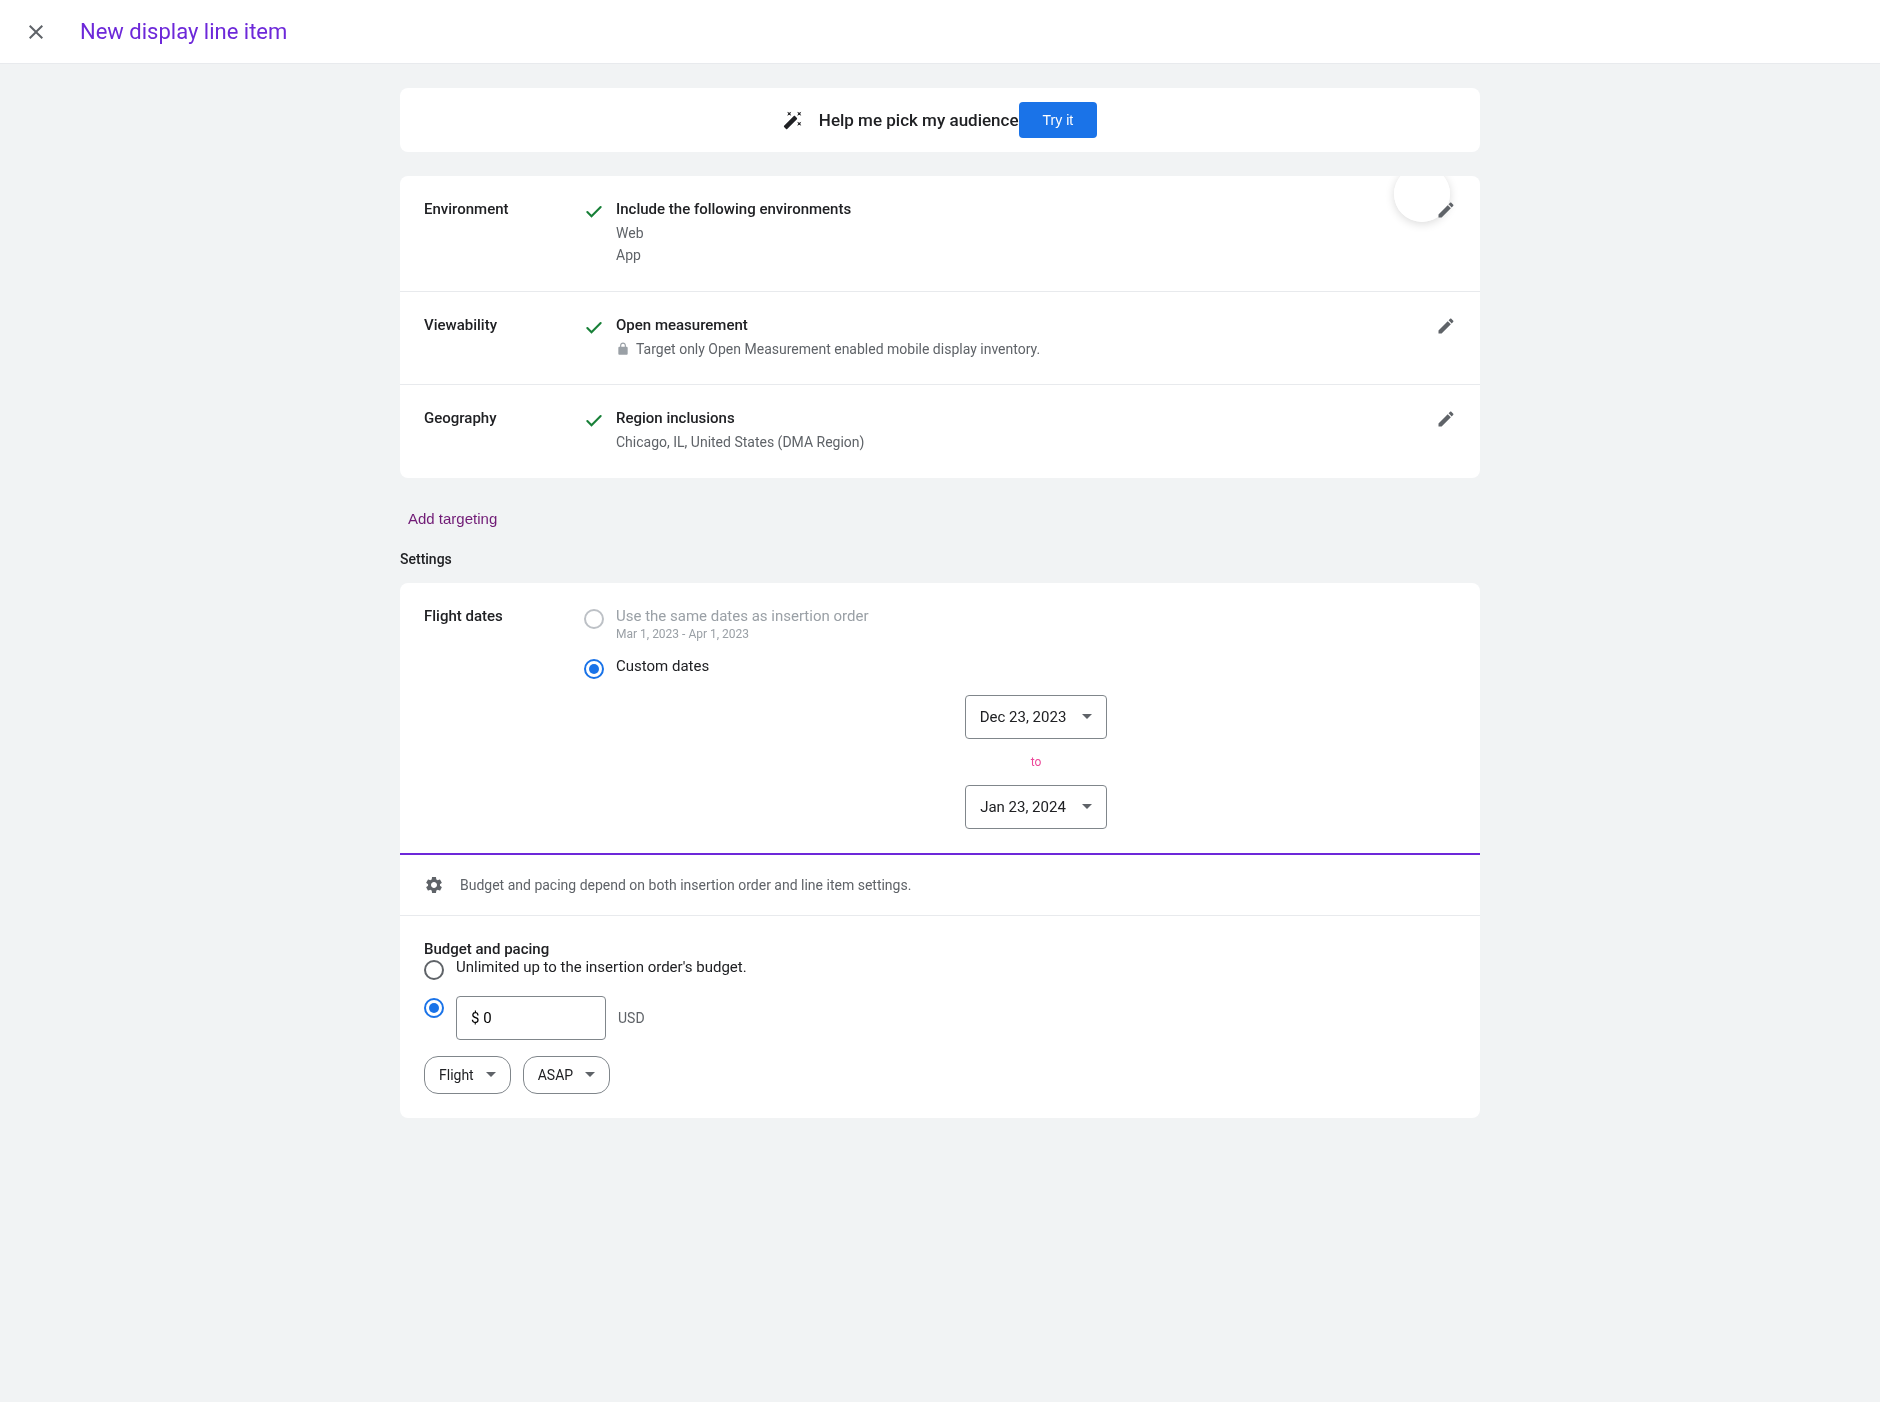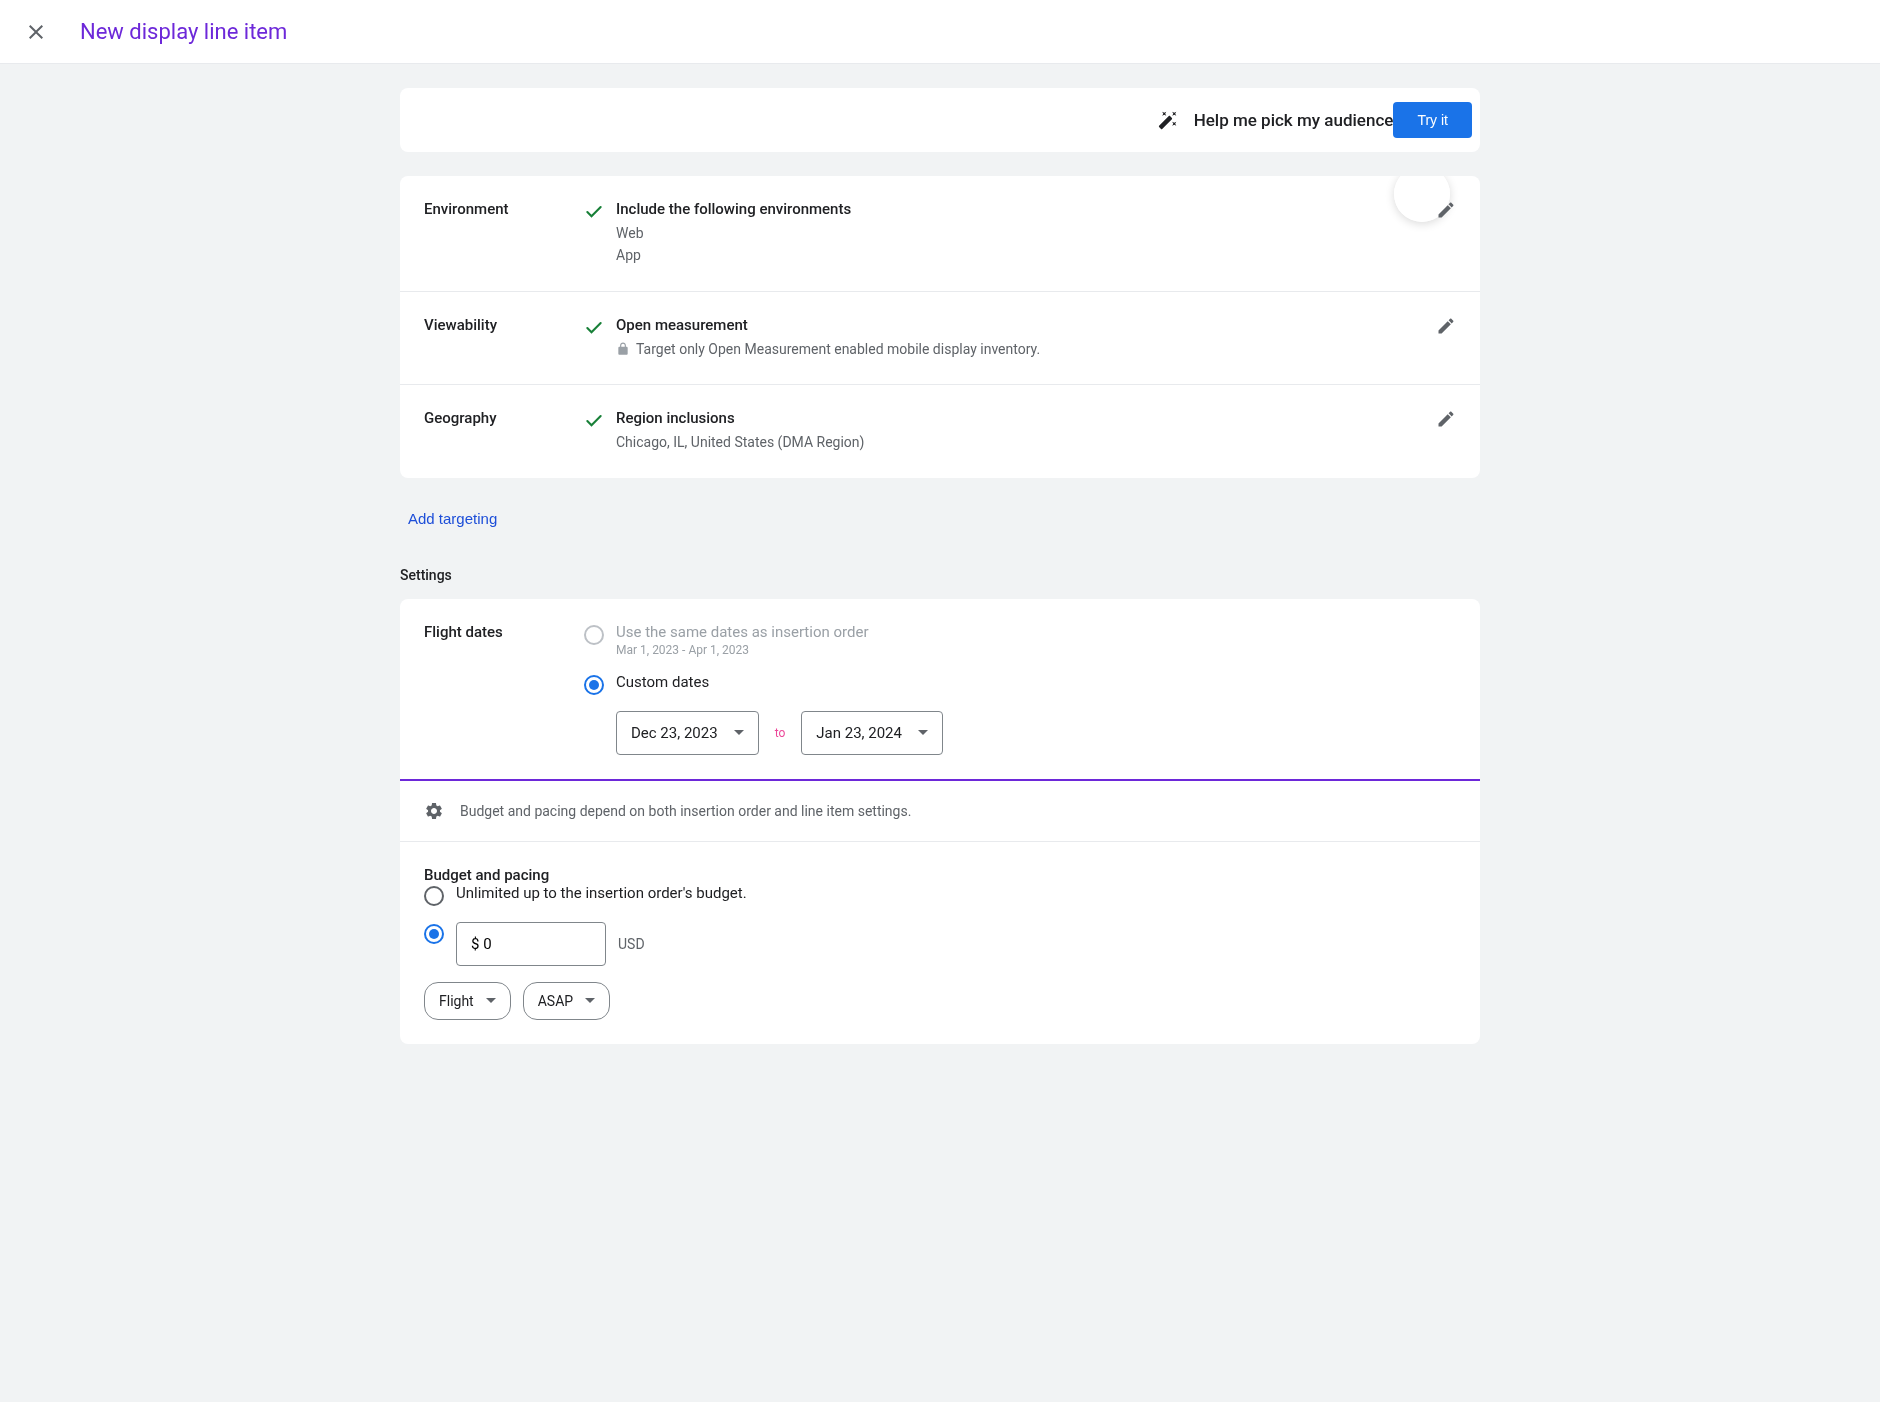--- a/index.html
+++ b/index.html
@@ -49,22 +49,22 @@
     }
     .card {
       background: #fff;
       border-radius: 8px;
       margin-bottom: 24px;
       overflow: hidden;
     }
     .help-banner {
       display: flex;
       align-items: center;
-      padding: 14px 8px;
-      justify-content: flex-end;
+      padding: 14px 20px;
+      justify-content: center;
     }
     .help-left {
       display: flex;
       align-items: center;
       gap: 16px;
     }
     .wand-icon {
       width: 20px;
       height: 20px;
     }
@@ -153,27 +153,27 @@
       width: 56px;
       height: 56px;
       border-radius: 50%;
       background: rgba(255,255,255,0.95);
       box-shadow: 0 2px 10px rgba(0,0,0,0.15);
       pointer-events: none;
     }
     .add-targeting {
       background: none;
       border: none;
-      color: #1d4ed8;
+      color: #701a75;
       font-size: 15px;
       font-weight: 500;
       cursor: pointer;
       padding: 8px 12px;
       margin-left: -4px;
-      margin-bottom: 24px;
+      margin-bottom: 8px;
     }
     .settings-title {
       font-size: 14px;
       font-weight: 500;
       color: #202124;
       margin-bottom: 16px;
       margin-top: 8px;
     }
     .settings-row {
       display: flex;
@@ -238,20 +238,21 @@
       font-size: 12px;
       color: #9aa0a6;
       margin-top: 2px;
     }
     .date-row {
       display: flex;
       align-items: center;
       gap: 16px;
       margin-left: 32px;
       margin-top: 8px;
+      flex-direction: column;
     }
     .date-picker {
       border: 1px solid #80868b;
       border-radius: 4px;
       padding: 12px 14px;
       font-size: 15px;
       color: #202124;
       display: flex;
       align-items: center;
       gap: 16px;

